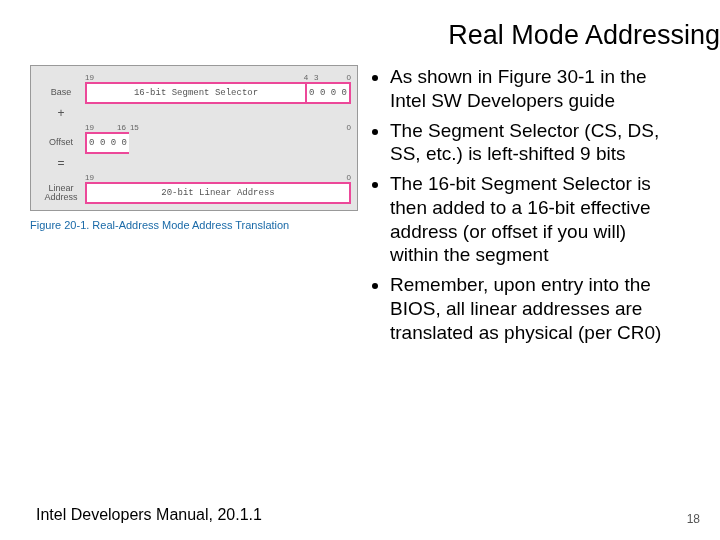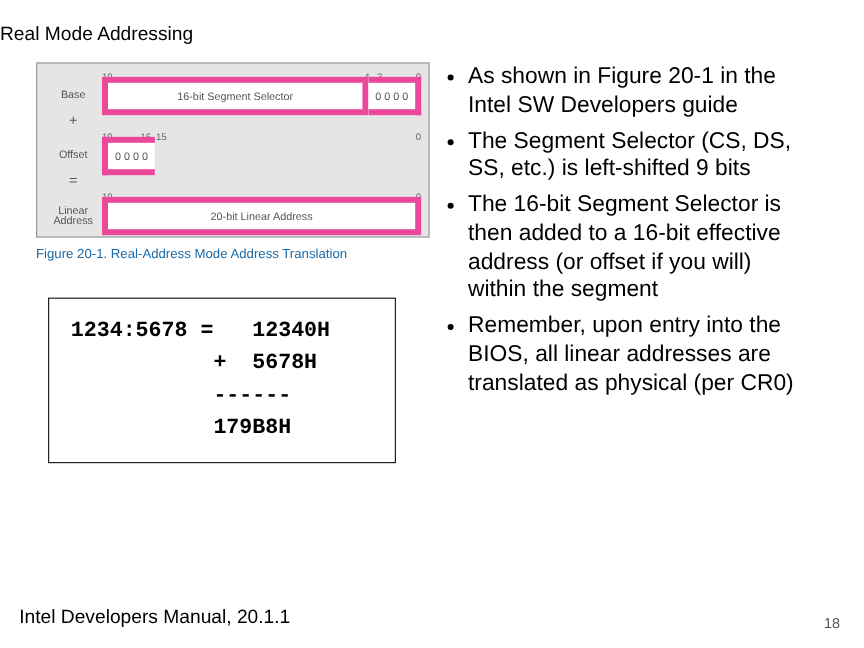--- a/index.html
+++ b/index.html
@@ -6,22 +6,22 @@
   body {
     width: 720px;
     height: 540px;
     background: #fff;
     font-family: Arial, Helvetica, sans-serif;
     color: #000;
     position: relative;
     overflow: hidden;
   }
   .title {
-    text-align: left;
-    font-size: 16px;
+    text-align: right;
+    font-size: 27px;
     padding-top: 20px;
     padding-bottom: 14px;
   }
   .cols {
     display: flex;
     padding: 0 40px 0 30px;
   }
   .left {
     width: 52%;
     padding-right: 10px;
@@ -50,27 +50,28 @@
     margin-bottom: 2px;
     height: 22px;
   }
   .figlabel {
     width: 48px;
     font-size: 9px;
     text-align: center;
     line-height: 1.05;
   }
   .figbox {
-    border: 5px solid #ec4899;
-    height: 32px;
+    border: 2px solid #ec4899;
+    height: 22px;
     display: flex;
     align-items: center;
     justify-content: center;
     font-size: 9px;
     background: #fff;
+    font-family: Liberation Mono, monospace;
   }
   .segsel { flex: 1; }
   .zeros { width: 44px; border-left: none; }
   .zerosL { width: 44px; border-right: none; }
   .ticks {
     display: flex;
     font-size: 8px;
     color: #666;
     height: 10px;
     align-items: flex-end;
@@ -87,21 +88,21 @@
     padding: 14px 18px;
     font-family: "Courier New", monospace;
     font-size: 18px;
     font-weight: bold;
     line-height: 1.5;
     width: 290px;
     margin-left: 10px;
   }
   .footer-ref {
     position: absolute;
-    left: 16px;
+    left: 36px;
     bottom: 16px;
     font-size: 16px;
   }
   .pagenum {
     position: absolute;
     right: 20px;
     bottom: 14px;
     font-size: 12px;
     color: #555;
     text-align: center;
@@ -158,32 +159,26 @@
         <span>0</span>
       </div>
       <div class="figrow">
         <div class="figlabel" style="white-space:pre-line;">Linear
 Address</div>
         <div class="figbox segsel" style="flex:1;">20-bit Linear Address</div>
       </div>
     </div>
     <div class="figcaption">Figure 20-1. Real-Address Mode Address Translation</div>
 
-    <div class="calc">
-      <div style="white-space:pre;">1234:5678 =   12340H</div>
-      <div style="white-space:pre;">           +  5678H</div>
-      <div style="white-space:pre;">           ------</div>
-      <div style="white-space:pre;">           179B8H</div>
-    </div>
 
   </div>
 
   <div class="right">
     <ul class="bullets">
-      <li>As shown in Figure 20-1 in the Intel SW Developers guide</li>
+      <li>As shown in Figure 30-1 in the Intel SW Developers guide</li>
       <li>The Segment Selector (CS, DS, SS, etc.) is left-shifted 9 bits</li>
       <li>The 16-bit Segment Selector is then added to a 16-bit effective address (or offset if you will) within the segment</li>
       <li>Remember, upon entry into the BIOS, all linear addresses are translated as physical (per CR0)</li>
     </ul>
   </div>
 </div>
 
 <div class="footer-ref">Intel  Developers Manual, 20.1.1</div>
 <div class="pagenum">18</div>
 

